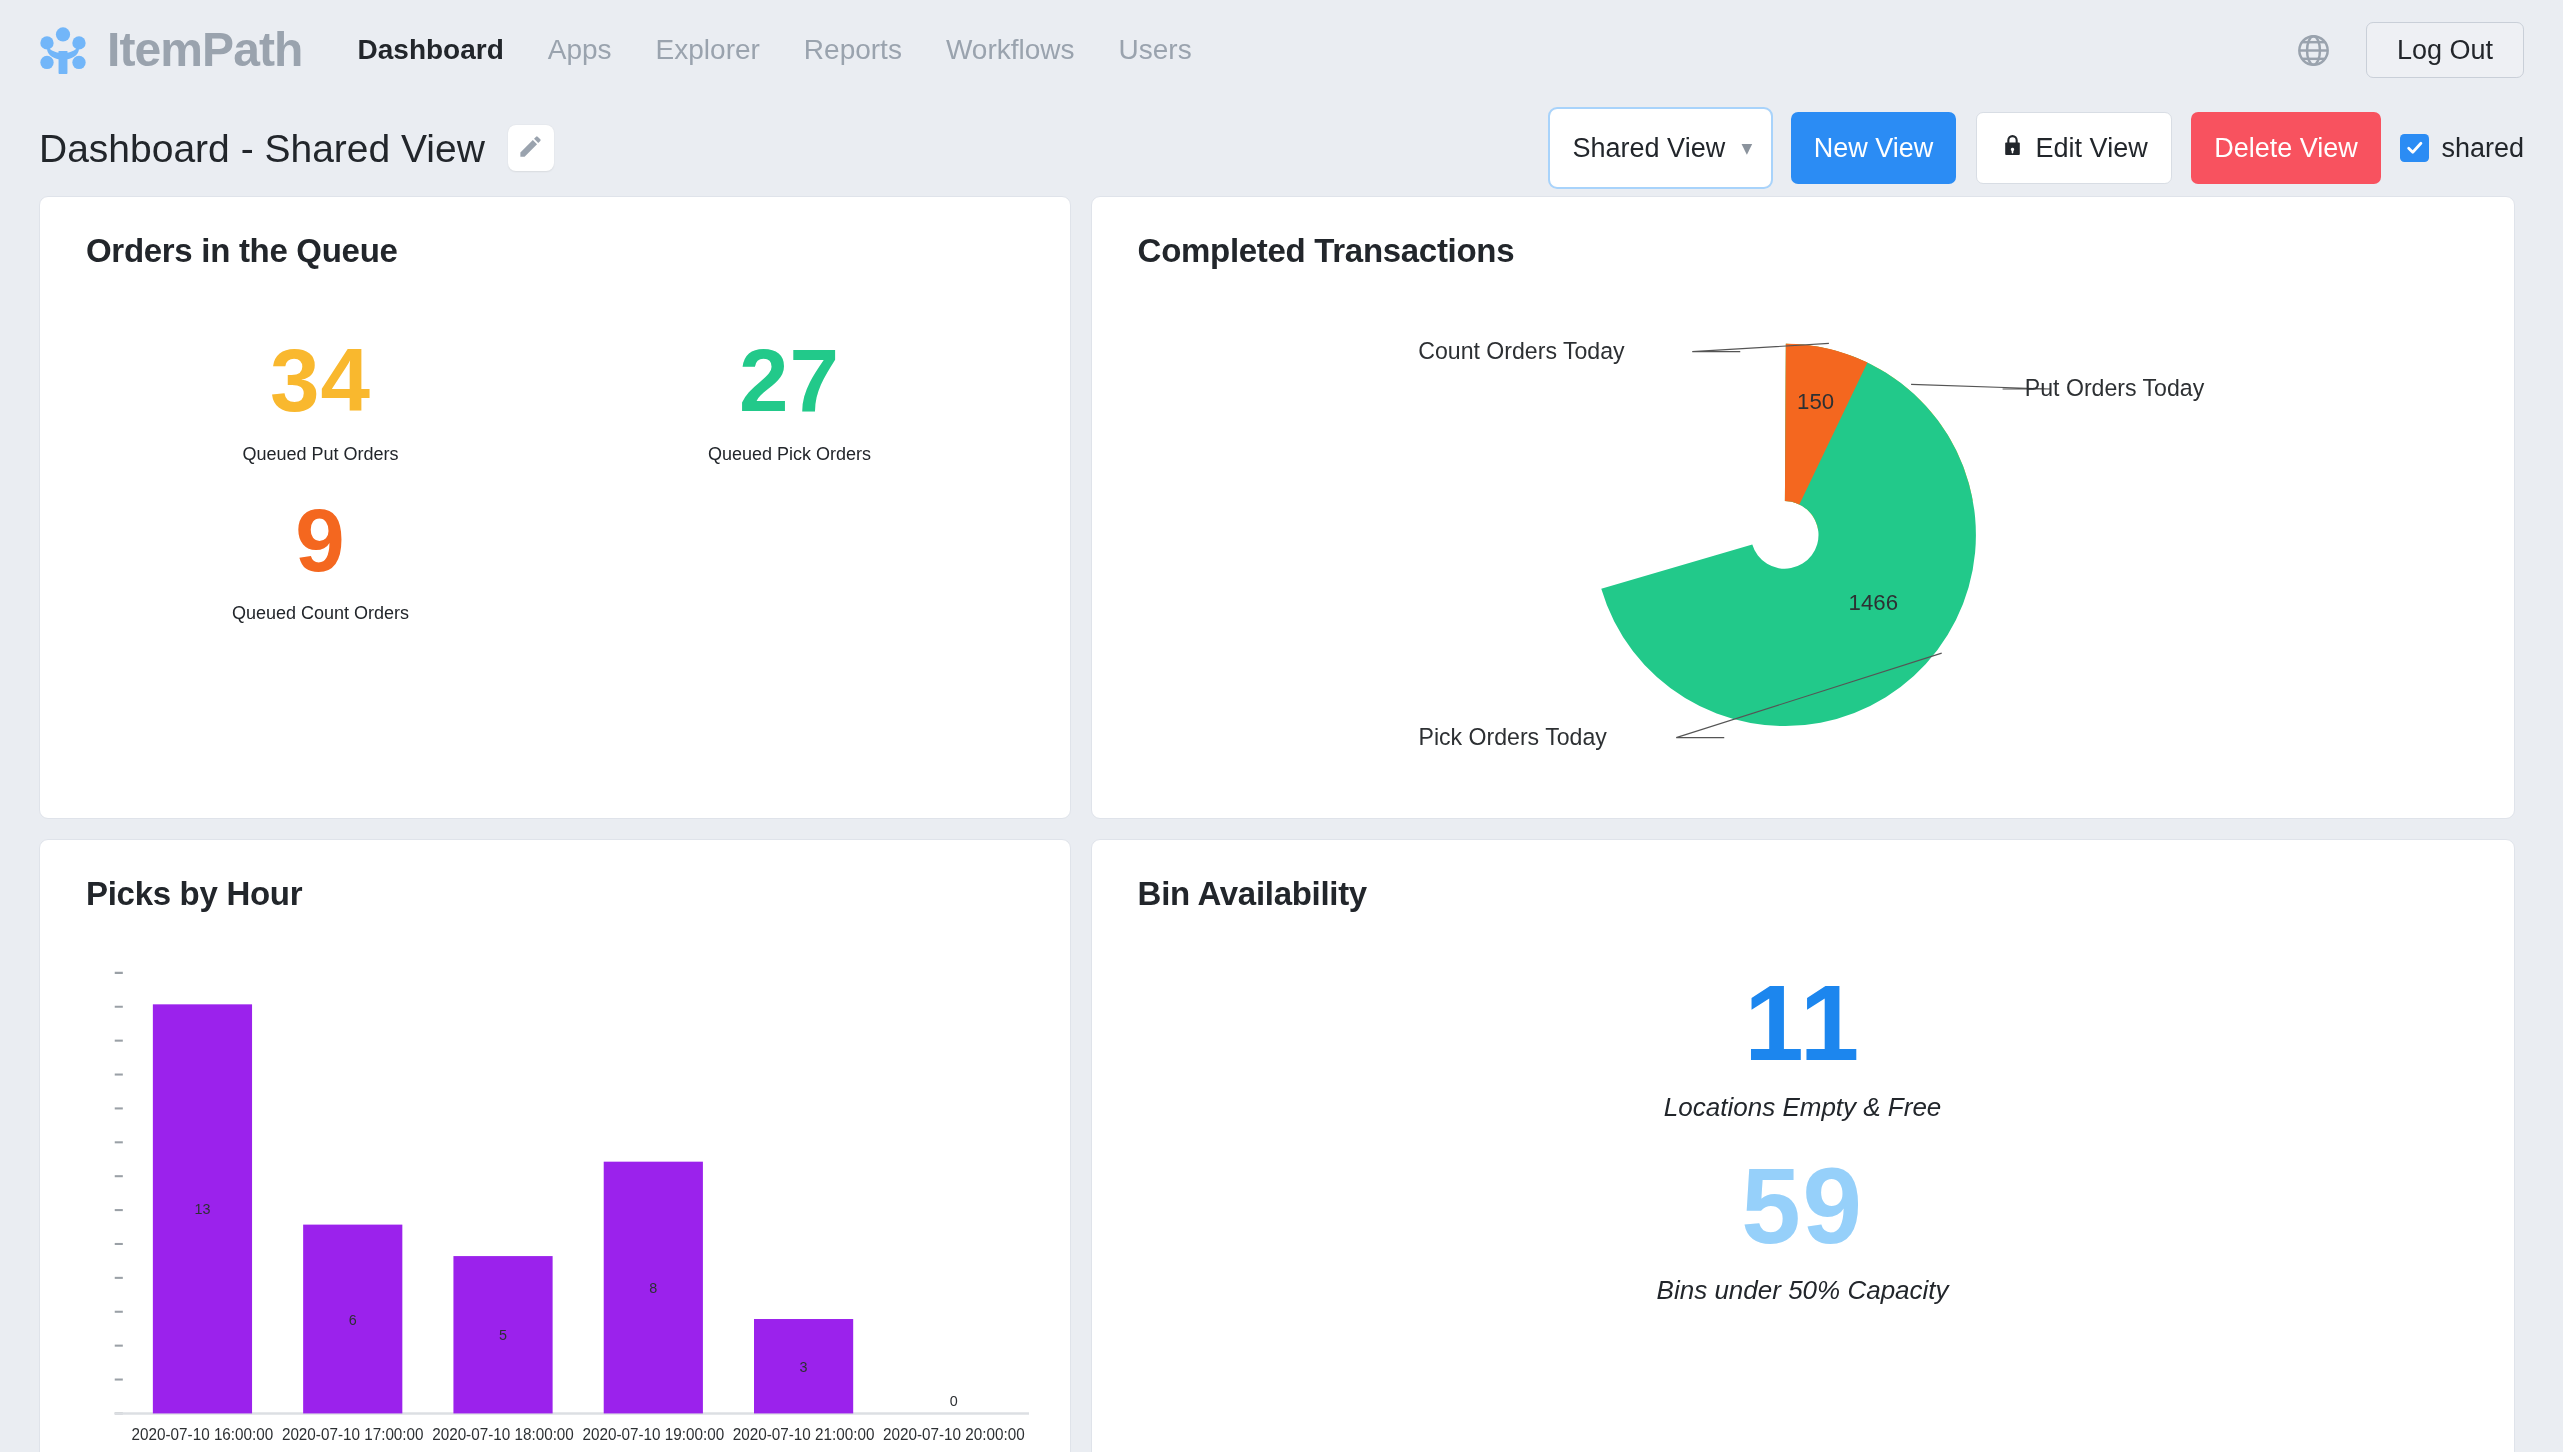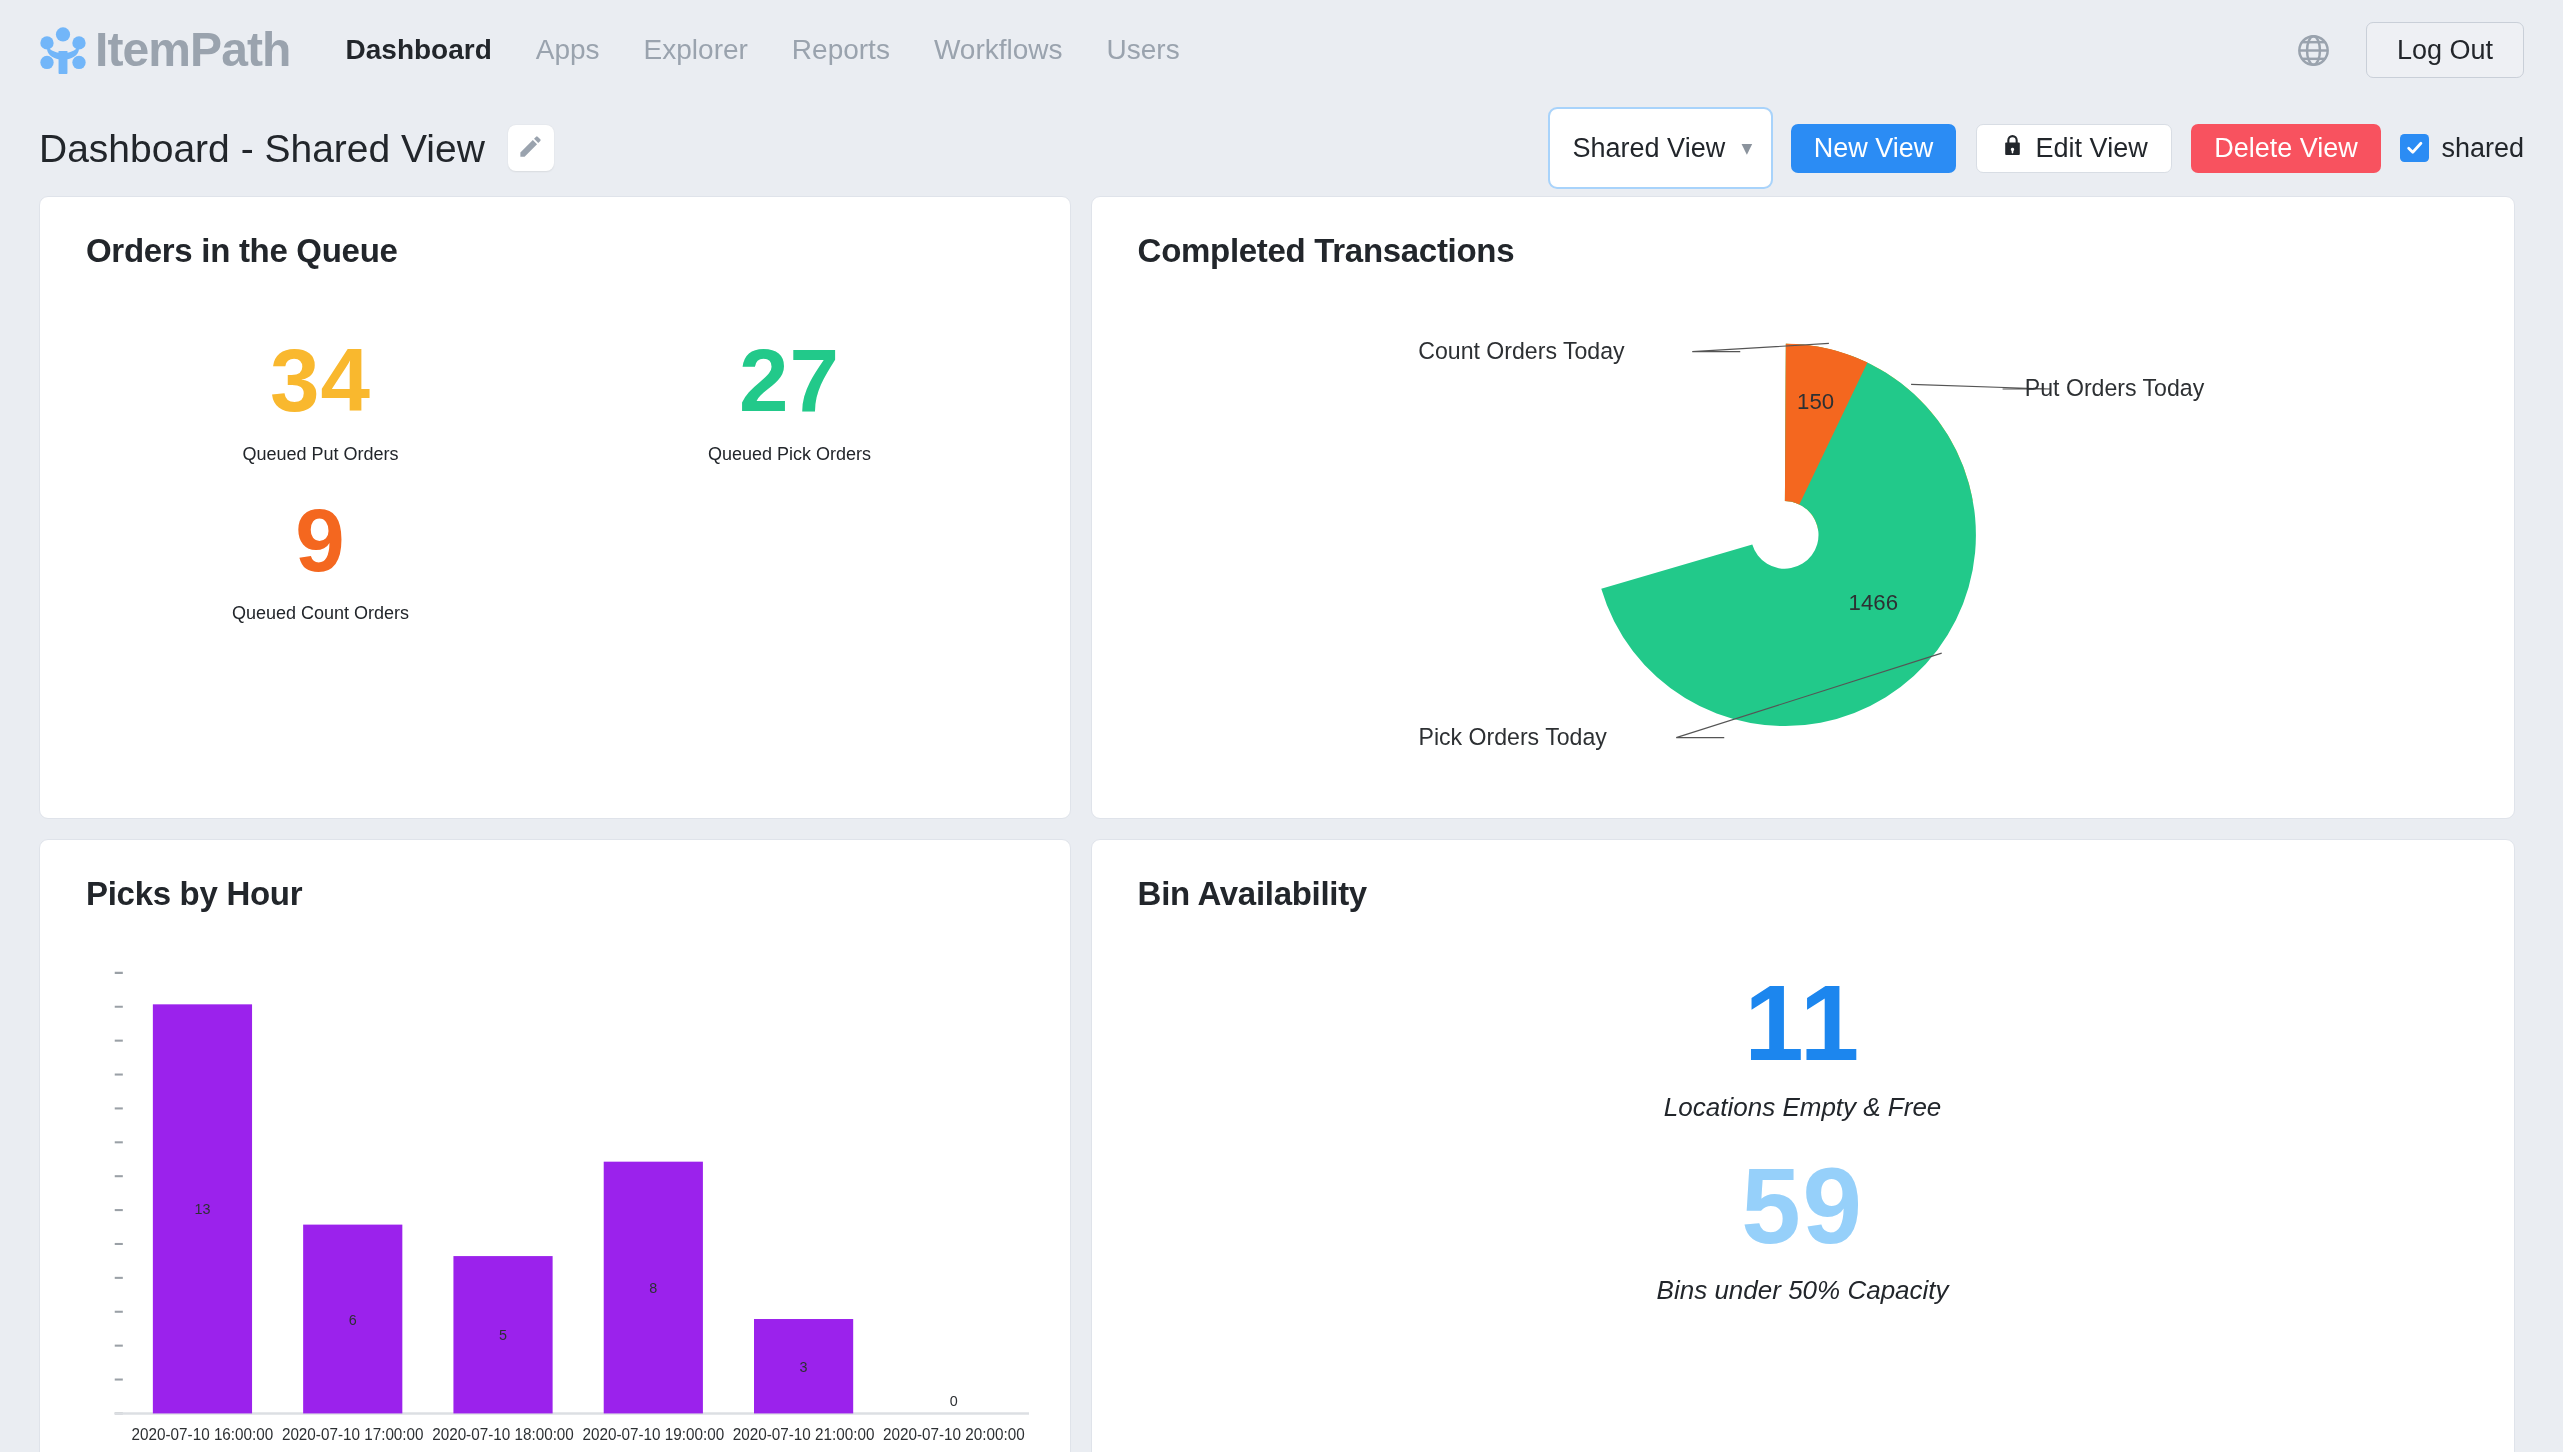--- a/index.html
+++ b/index.html
@@ -12,21 +12,21 @@
   }
 
   
   .topnav {
     height: 100px;
     display: flex;
     align-items: center;
     padding: 0 39px 0 39px;
     background: #eaedf2;
   }
-  .logo-wrap { display: flex; align-items: center; gap: 8px; }
+  .logo-wrap { display: flex; align-items: center; gap: 20px; }
   .logo-mark { width: 48px; height: 48px; flex: 0 0 48px; }
   .logo-text {
     font-size: 48px;
     font-weight: 700;
     color: #9aa3ae;
     letter-spacing: -0.9px;
     line-height: 1;
   }
   .nav-links {
     display: flex;
@@ -99,21 +99,21 @@
     outline: 2.7px solid #a8d3fb;
     border-radius: 7.1px;
     display: flex; align-items: center; justify-content: space-between;
     padding: 0 18px 0 21.4px;
     font-size: 27px;
     color: #22262b;
     cursor: pointer;
   }
   .caret { color: #8b939d; font-size: 21.4px; margin-left: 9px; }
   .btn {
-    height: 49px;
+    height: 72px;
     border-radius: 7.1px;
     font-size: 27px;
     padding: 0 23px;
     display: flex; align-items: center; justify-content: center;
     gap: 10.7px;
     cursor: pointer;
     border: none;
     line-height: 1;
     font-family: inherit;
     white-space: nowrap;

